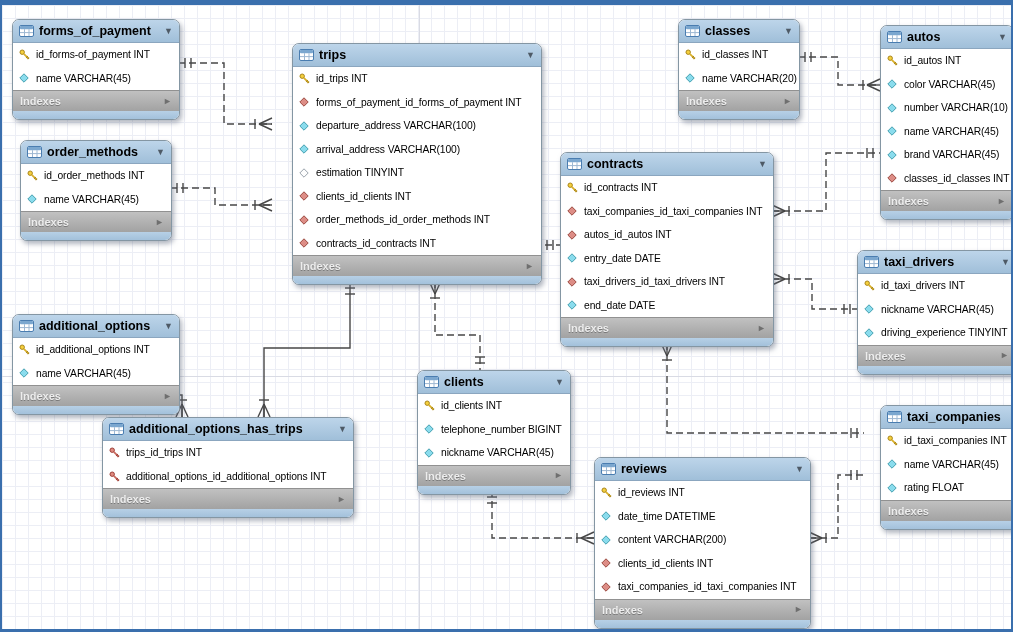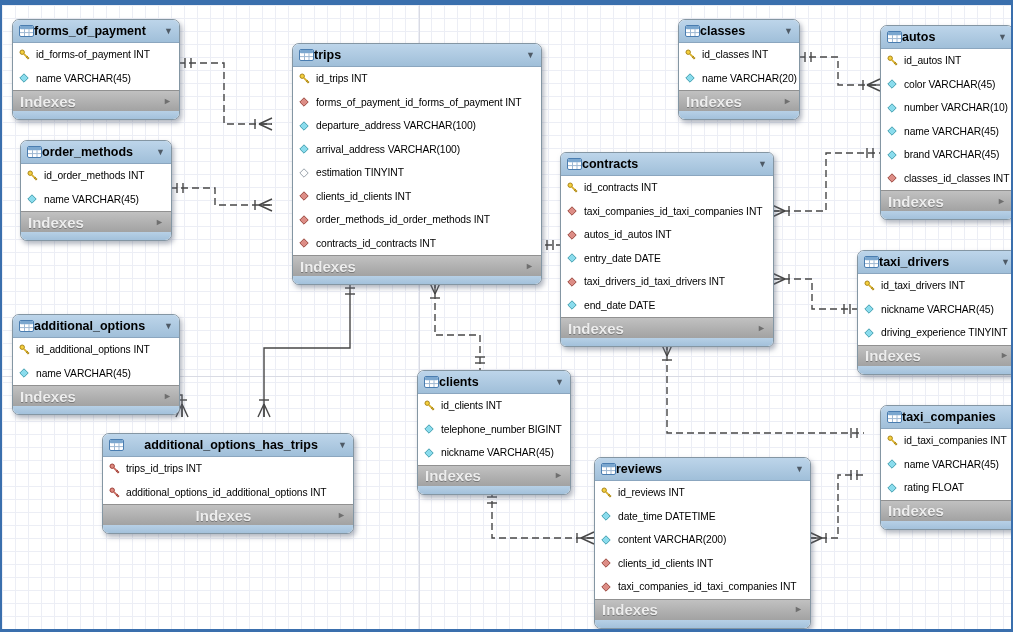--- a/index.html
+++ b/index.html
@@ -11,32 +11,32 @@
                            linear-gradient(90deg,#eceef5 1px,transparent 1px);
           background-size:13px 13px;}
   .pageline-v{position:absolute;top:0;bottom:0;width:1px;background:#d9dbe4;}
   .pageline-h{position:absolute;left:0;right:0;height:1px;background:#d9dbe4;}
   svg.rels{position:absolute;left:0;top:0;width:1013px;height:632px;}
   polyline.rel{fill:none;stroke:#474747;stroke-width:1.4;}
   polyline.rel.dashed{stroke-dasharray:7 4;}
   g.marker line{stroke:#474747;stroke-width:1.4;}
   .table{position:absolute;border:1px solid #8496a3;border-radius:7px;background:#fff;
          box-shadow:2px 3px 5px rgba(100,110,130,.5);overflow:hidden;}
-  .hdr{height:22px;display:flex;align-items:center;padding:0 6px;
+  .hdr{height:22px;display:flex;align-items:center;gap:5px;padding:0 6px;
        background:linear-gradient(#bdd5ea,#a0bfd9);border-bottom:1px solid #8ba6bf;}
   .ticon{display:flex;align-items:center;}
   .tname{font-weight:bold;font-size:12.5px;color:#000;flex:1;white-space:nowrap;overflow:hidden;}
   .collapse{font-size:9px;color:#4e5a66;line-height:1;}
   .tbody{background:#fff;}
   .row{height:23.5px;display:flex;align-items:center;gap:5px;padding:0 6px;
        font-size:10.3px;letter-spacing:-0.1px;color:#000;white-space:nowrap;overflow:hidden;}
   .cicon{display:flex;align-items:center;width:12px;flex:0 0 12px;}
   .idx{height:20px;display:flex;align-items:center;background:linear-gradient(#c1c1c1,#a2a2a2);
        border-top:1px solid #919191;padding:0 7px;}
-  .idxlbl{flex:1;font-size:15px;font-weight:bold;color:#ededed;text-shadow:0 1px 0 rgba(90,90,90,.6);}
+  .idxlbl{flex:1;font-size:11px;font-weight:bold;color:#ededed;text-shadow:0 1px 0 rgba(90,90,90,.6);}
   .expand{font-size:9px;color:#6f6f6f;line-height:1;}
   .strip{height:8px;background:linear-gradient(#b7d0e6,#a3c1db);}
 </style>
 </head>
 <body>
 
 <div class="frame">
   <div class="canvas">
     <div class="pageline-v" style="left:417px;"></div>
     <div class="pageline-h" style="top:371px;"></div>
@@ -488,21 +488,21 @@
             </span>
             <span class="ctext">classes_id_classes INT</span>
           </div>
         </div>
         <div class="idx">
           <span class="idxlbl">Indexes</span>
           <span class="expand">►</span>
         </div>
         <div class="strip"></div>
       </div>
-      <div class="table" style="left: 558px; top: 147px; width: 212px; border-radius: 6px;">
+      <div class="table" style="left: 558px; top: 147px; width: 212px;">
         <div class="hdr">
           <span class="ticon">
             <svg width="15" height="12" viewBox="0 0 15 12">
               <rect x="0.5" y="0.5" width="14" height="11" rx="1.5" fill="#ffffff" stroke="#4a7db0"></rect>
               <rect x="1" y="1" width="13" height="3.2" rx="1" fill="#7ba7cf"></rect>
               <line x1="5.5" y1="4.2" x2="5.5" y2="11" stroke="#9db8d2"></line>
               <line x1="10" y1="4.2" x2="10" y2="11" stroke="#9db8d2"></line>
               <line x1="1" y1="7.6" x2="14" y2="7.6" stroke="#9db8d2"></line>
             </svg>
           </span>
@@ -768,21 +768,21 @@
             </span>
             <span class="ctext">taxi_companies_id_taxi_companies INT</span>
           </div>
         </div>
         <div class="idx">
           <span class="idxlbl">Indexes</span>
           <span class="expand">►</span>
         </div>
         <div class="strip"></div>
       </div>
-      <div class="table" style="left: 100px; top: 428px; width: 250px; text-align: center;">
+      <div class="table" style="left: 100px; top: 412px; width: 250px;">
         <div class="hdr">
           <span class="ticon">
             <svg width="15" height="12" viewBox="0 0 15 12">
               <rect x="0.5" y="0.5" width="14" height="11" rx="1.5" fill="#ffffff" stroke="#4a7db0"></rect>
               <rect x="1" y="1" width="13" height="3.2" rx="1" fill="#7ba7cf"></rect>
               <line x1="5.5" y1="4.2" x2="5.5" y2="11" stroke="#9db8d2"></line>
               <line x1="10" y1="4.2" x2="10" y2="11" stroke="#9db8d2"></line>
               <line x1="1" y1="7.6" x2="14" y2="7.6" stroke="#9db8d2"></line>
             </svg>
           </span>

